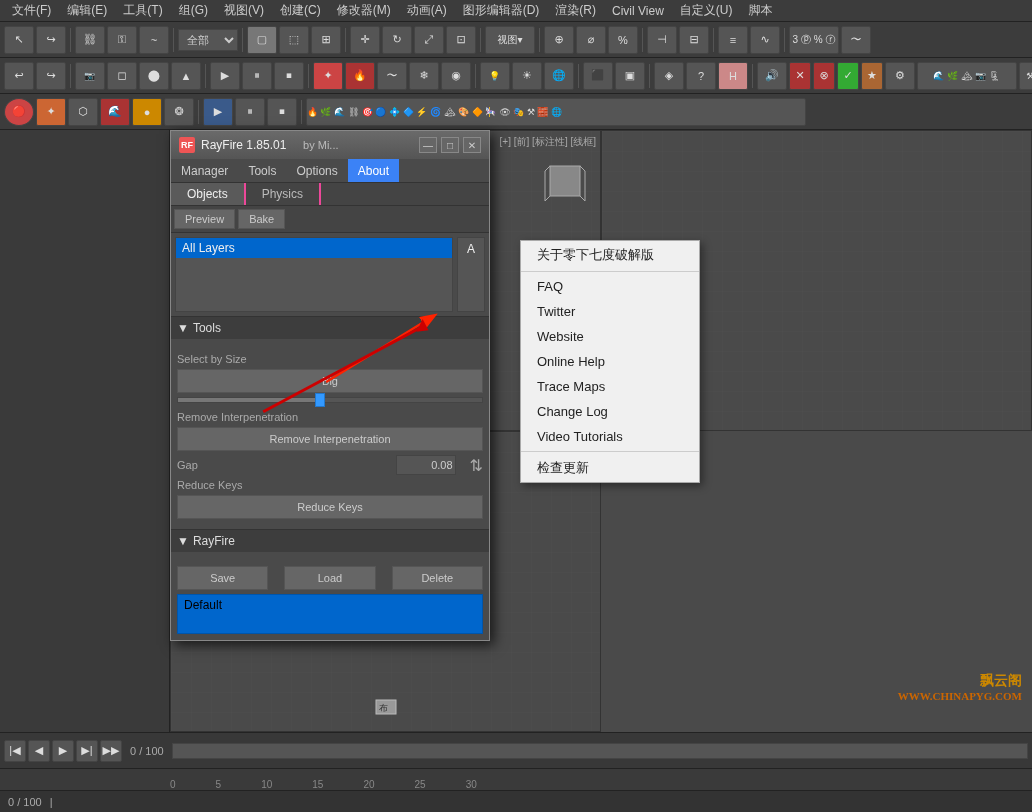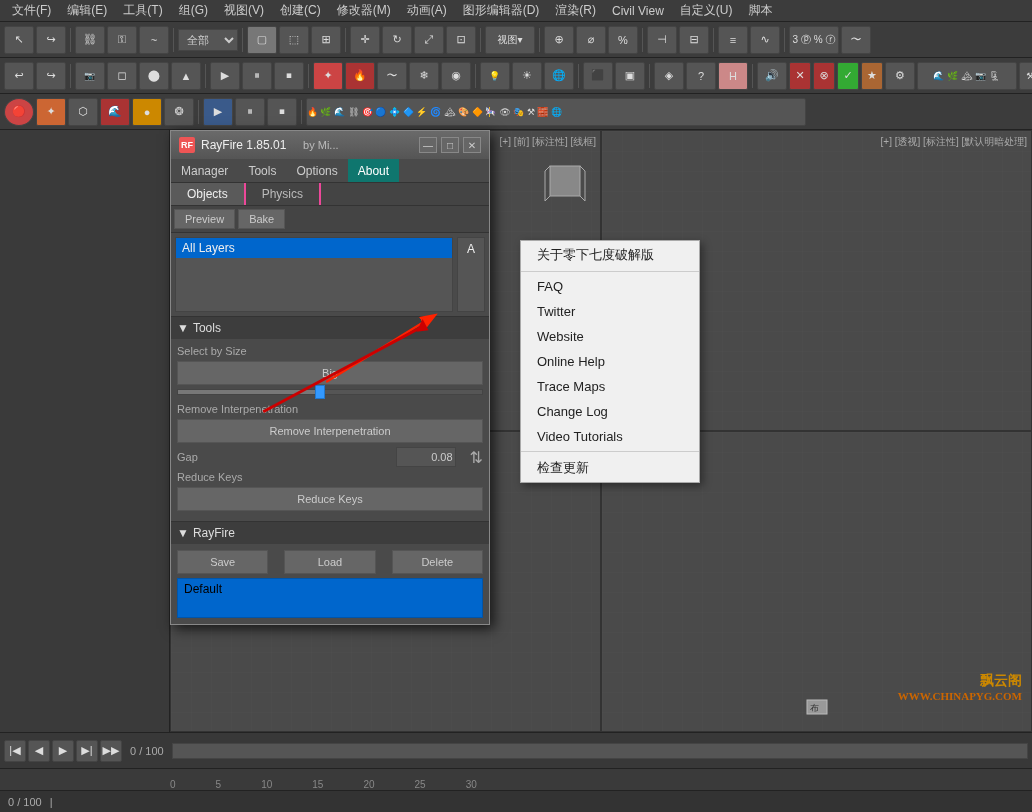--- a/index.html
+++ b/index.html
@@ -168,21 +168,21 @@
     }
     .dialog-menu-item {
       padding: 0 10px;
       height: 100%;
       display: flex;
       align-items: center;
       font-size: 12px;
       color: #ccc;
       cursor: pointer;
     }
-    .dialog-menu-item.active { background: #0f766e; color: white; }
+    .dialog-menu-item.active { background: #3b82f6; color: white; }
 
     
     .dialog-tabs {
       display: flex;
       background: #444;
       border-bottom: 1px solid #333;
     }
     .dialog-tab {
       padding: 4px 16px;
       font-size: 12px;
@@ -235,20 +235,21 @@
       font-size: 12px;
       color: #ddd;
       display: flex;
       align-items: center;
       gap: 4px;
       border-top: 1px solid #333;
       cursor: pointer;
     }
     .section-content {
       padding: 6px;
+      margin-top: 8px;
     }
     .section-label {
       font-size: 11px;
       color: #aaa;
       margin-bottom: 4px;
     }
     .slider-container {
       display: flex;
       align-items: center;
       gap: 4px;
@@ -676,35 +677,20 @@
           <line x1="10" y1="10" x2="5" y2="15" stroke="#aaa" stroke-width="1"></line>
           <line x1="40" y1="10" x2="45" y2="15" stroke="#aaa" stroke-width="1"></line>
           <line x1="40" y1="40" x2="45" y2="45" stroke="#aaa" stroke-width="1"></line>
           <line x1="5" y1="15" x2="5" y2="45" stroke="#aaa" stroke-width="1"></line>
           <line x1="5" y1="45" x2="10" y2="40" stroke="#aaa" stroke-width="1"></line>
           <line x1="45" y1="15" x2="45" y2="45" stroke="#aaa" stroke-width="1"></line>
         </svg>
       </div>
     </div>
 
-    <div class="viewport">
-      <div class="viewport-grid"></div>
-      <div class="vp-top-right">[+] [透视] [标注性] [默认明暗处理]</div>
-
-      <div style="position:absolute; bottom:20px; left:20px;">
-        <svg width="40" height="40" viewBox="0 0 40 40">
-          <line x1="20" y1="20" x2="35" y2="25" stroke="#f44" stroke-width="2"></line>
-          <line x1="20" y1="20" x2="20" y2="5" stroke="#4f4" stroke-width="2"></line>
-          <line x1="20" y1="20" x2="8" y2="30" stroke="#44f" stroke-width="2"></line>
-          <text x="34" y="28" font-size="8" fill="#f44">X</text>
-          <text x="18" y="4" font-size="8" fill="#4f4">Y</text>
-          <text x="4" y="34" font-size="8" fill="#44f">Z</text>
-        </svg>
-      </div>
-    </div>
 
     <div class="viewport">
       <div class="viewport-grid"></div>
     </div>
 
     <div class="viewport">
       <div class="viewport-grid"></div>
 
       <div style="position:absolute; bottom:10px; left:50%; transform:translateX(-50%);">
         <svg width="30" height="20">

